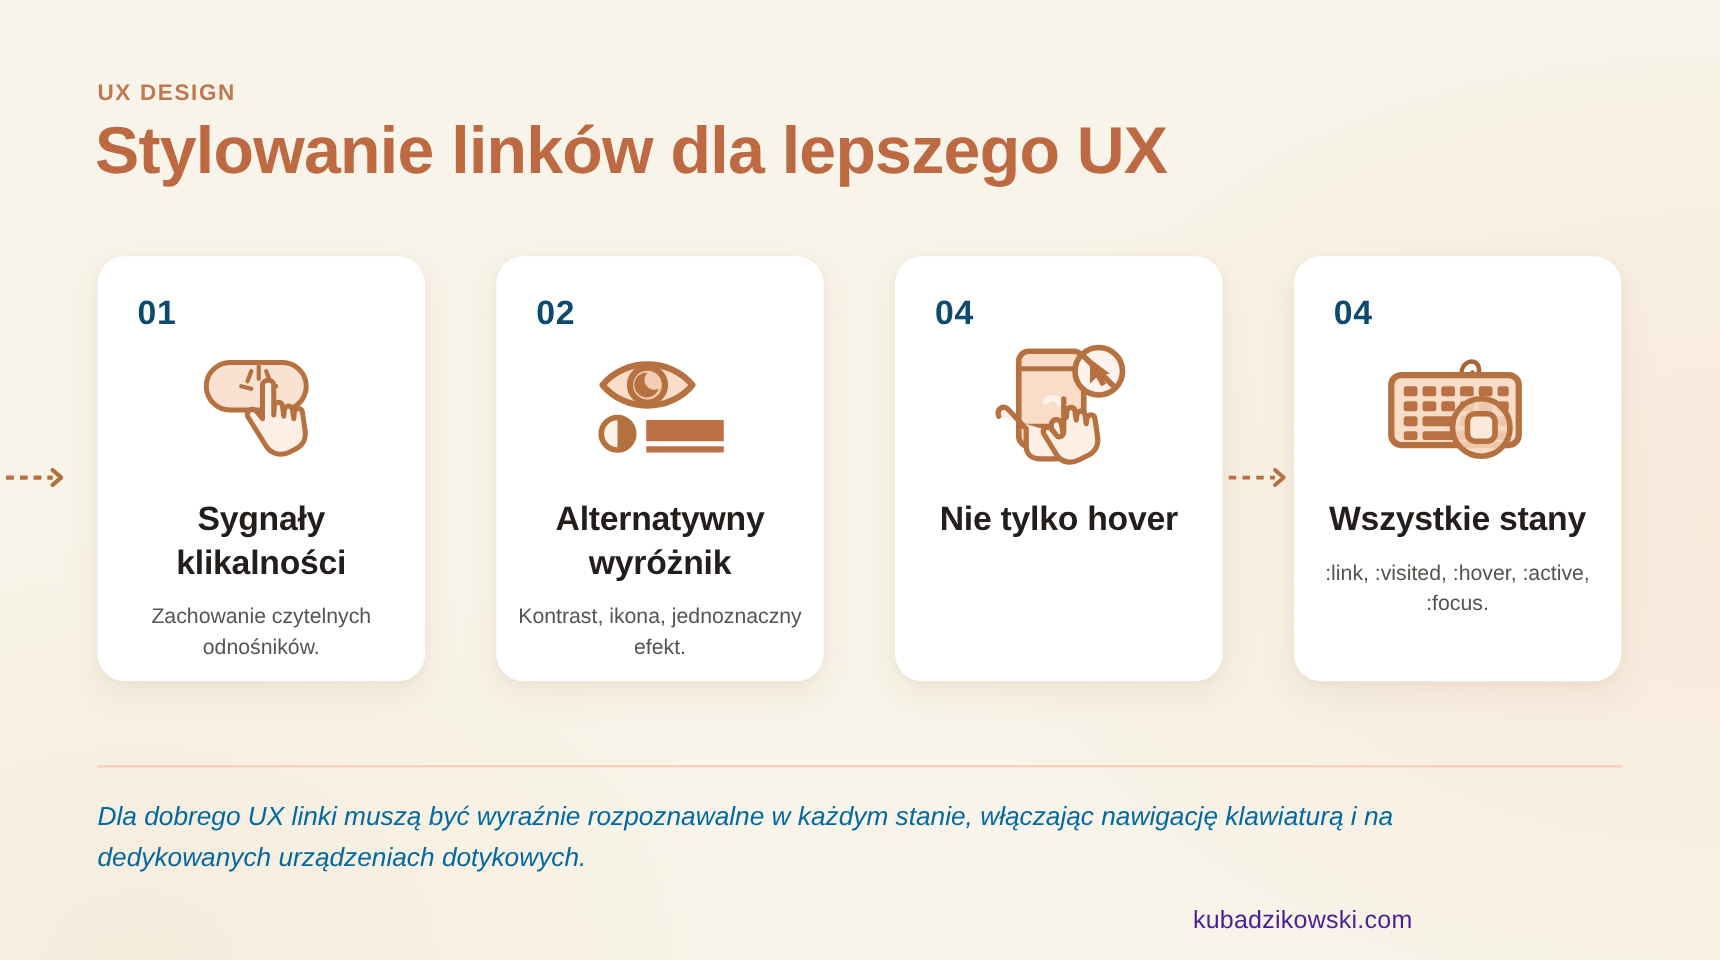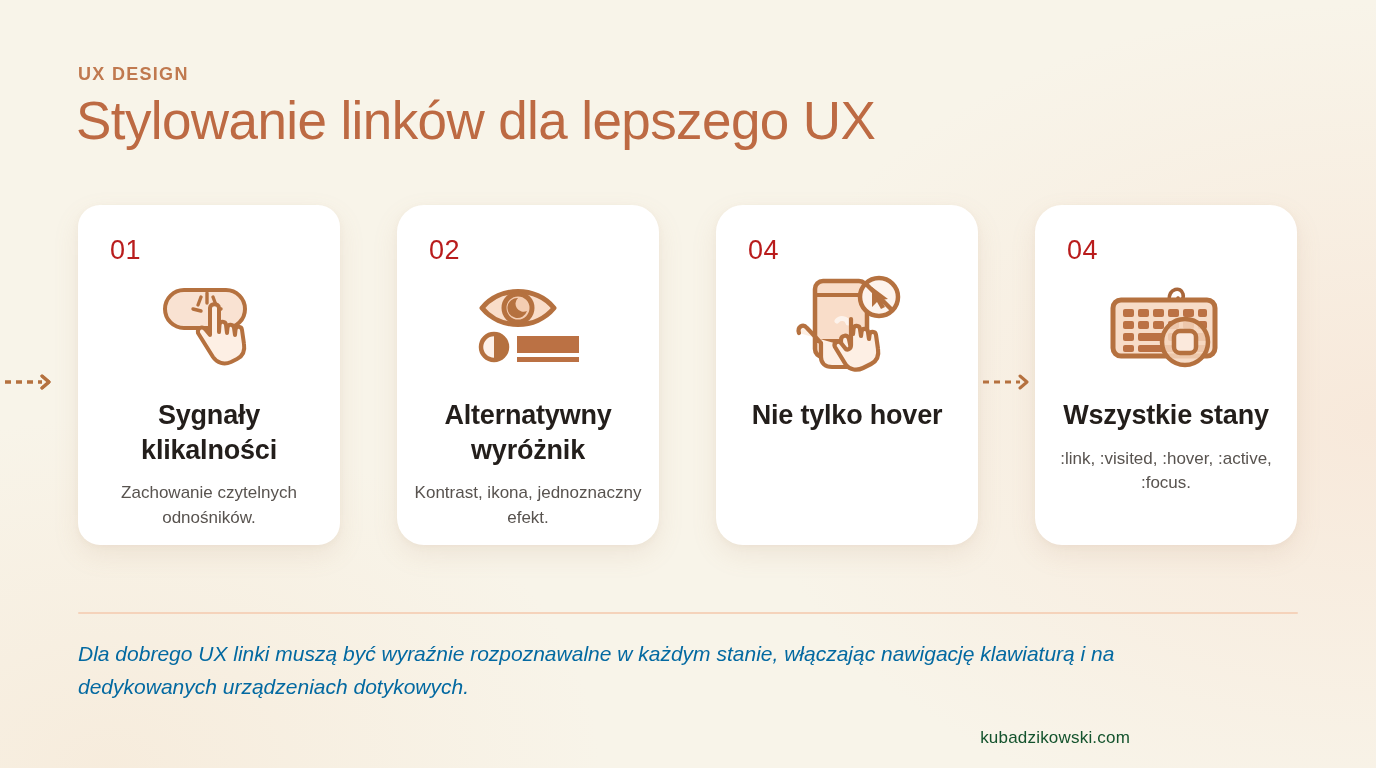--- a/index.html
+++ b/index.html
@@ -16,41 +16,41 @@
   .page { position:relative; width:1208px; height:768px; }
 
   
   .eyebrow {
     position:absolute; left:78px; top:64px;
     font-size:18px; font-weight:700; letter-spacing:1.3px;
     color:#c0794f;
   }
   .title {
     position:absolute; left:76px; top:90px;
-    font-size:53px; font-weight:400; letter-spacing:-0.6px;
+    font-size:53px; font-weight:700; letter-spacing:-0.6px;
     color:#bd6a43; white-space:nowrap;
   }
 
   
   .cards { position:absolute; left:78px; top:205px; width:1220px; height:340px; display:flex; }
   .card {
     position:relative;
     width:262px; height:340px;
     background:#ffffff;
     border-radius:22px;
     box-shadow: 0 10px 26px rgba(180,140,110,0.13), 0 2px 6px rgba(180,140,110,0.07);
     display:flex; flex-direction:column; align-items:center;
     padding:30px 16px 0 16px;
   }
-  .card + .card { margin-left:57px;border-radius:27px; }
+  .card + .card { margin-left:57px; }
   .num {
     align-self:flex-start;
     margin-left:16px;
-    font-size:27px; font-weight:400; letter-spacing:0.5px;
-    color:#b91c1c;
+    font-size:27px; font-weight:700; letter-spacing:0.5px;
+    color:#0c4a6e;
   }
   .icon-wrap {
     height:104px; width:100%;
     display:flex; align-items:center; justify-content:center;
     margin-top:6px;
   }
   .card-title {
     font-size:27px; font-weight:700; line-height:1.28;
     color:#231e1b; text-align:center;
     margin-top:22px;
@@ -76,21 +76,21 @@
     position:absolute; left:78px; top:612px;
     width:1220px; height:2px; background:#f5d3bb; border-radius:2px;
   }
   .footnote {
     position:absolute; left:78px; top:638px; width:1090px;
     font-size:21px; font-style:italic; line-height:1.55;
     color:#0369a1;
   }
   .watermark {
     position:absolute; right:78px; bottom:20px;
-    font-size:17px; color:#14532d; letter-spacing:0.2px;
+    font-size:20px; color:#4c1d95; letter-spacing:0.2px;
   }
 </style>
 </head>
 <body>
 
 <div class="page">
 
   <div class="eyebrow">UX DESIGN</div>
   <h1 class="title">Stylowanie linków dla lepszego UX</h1>
 

